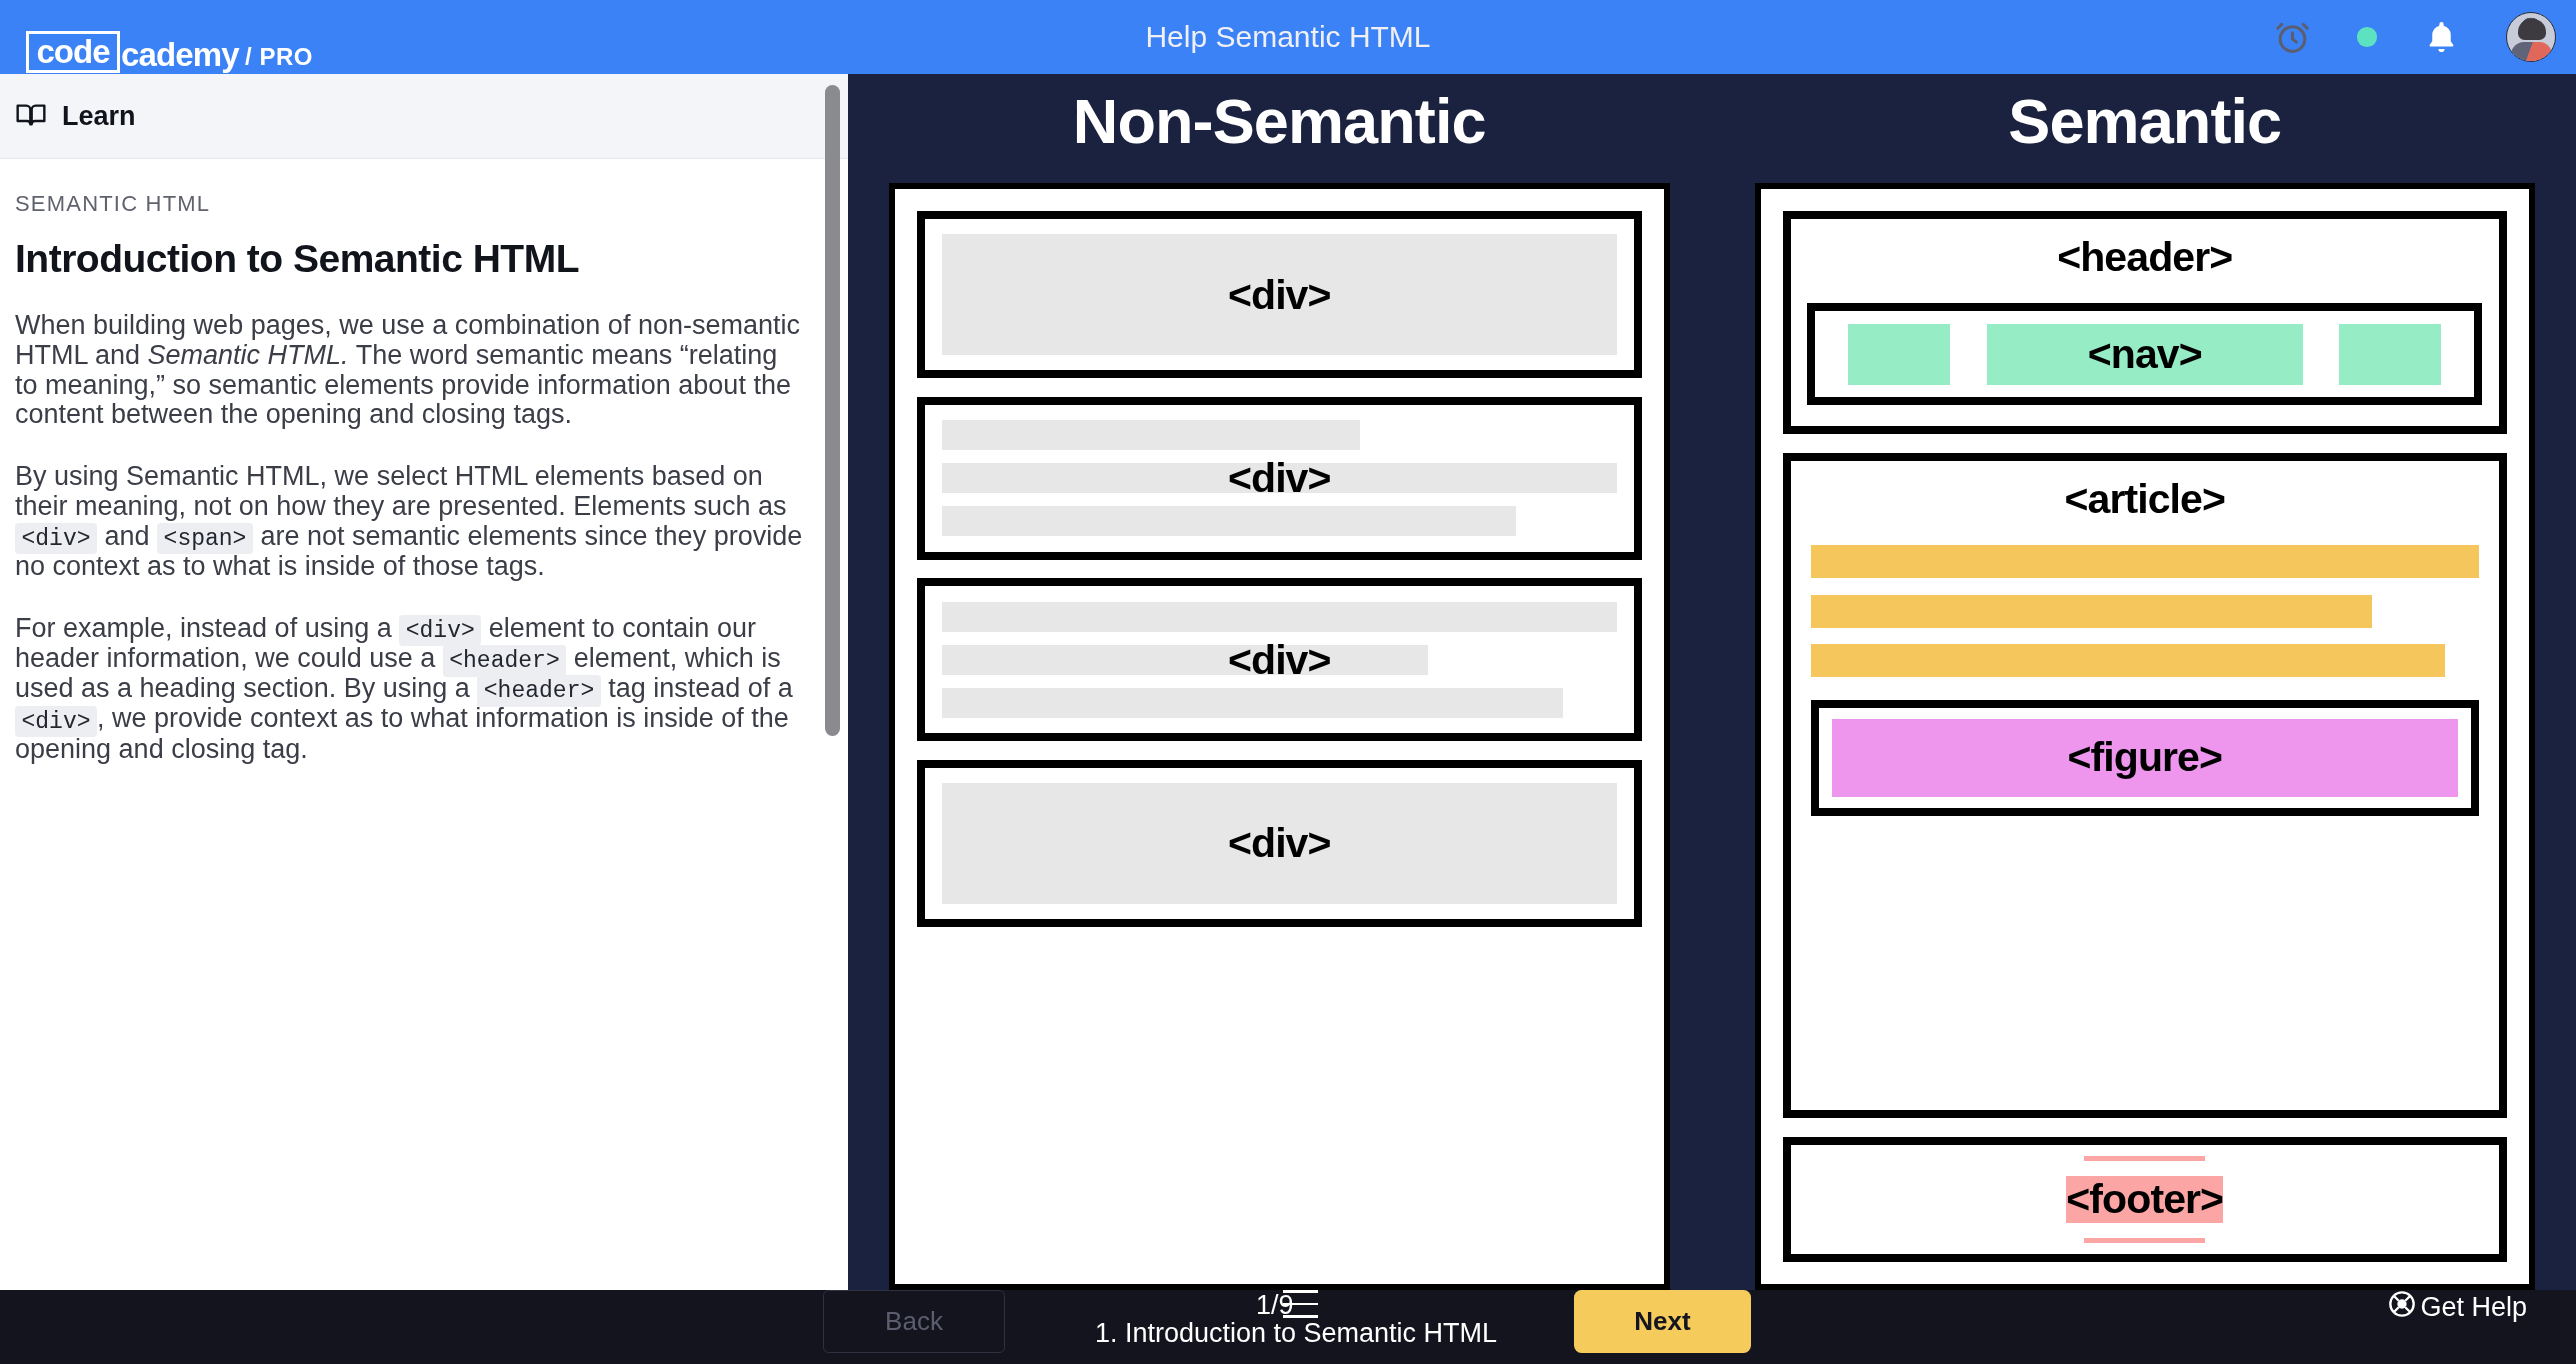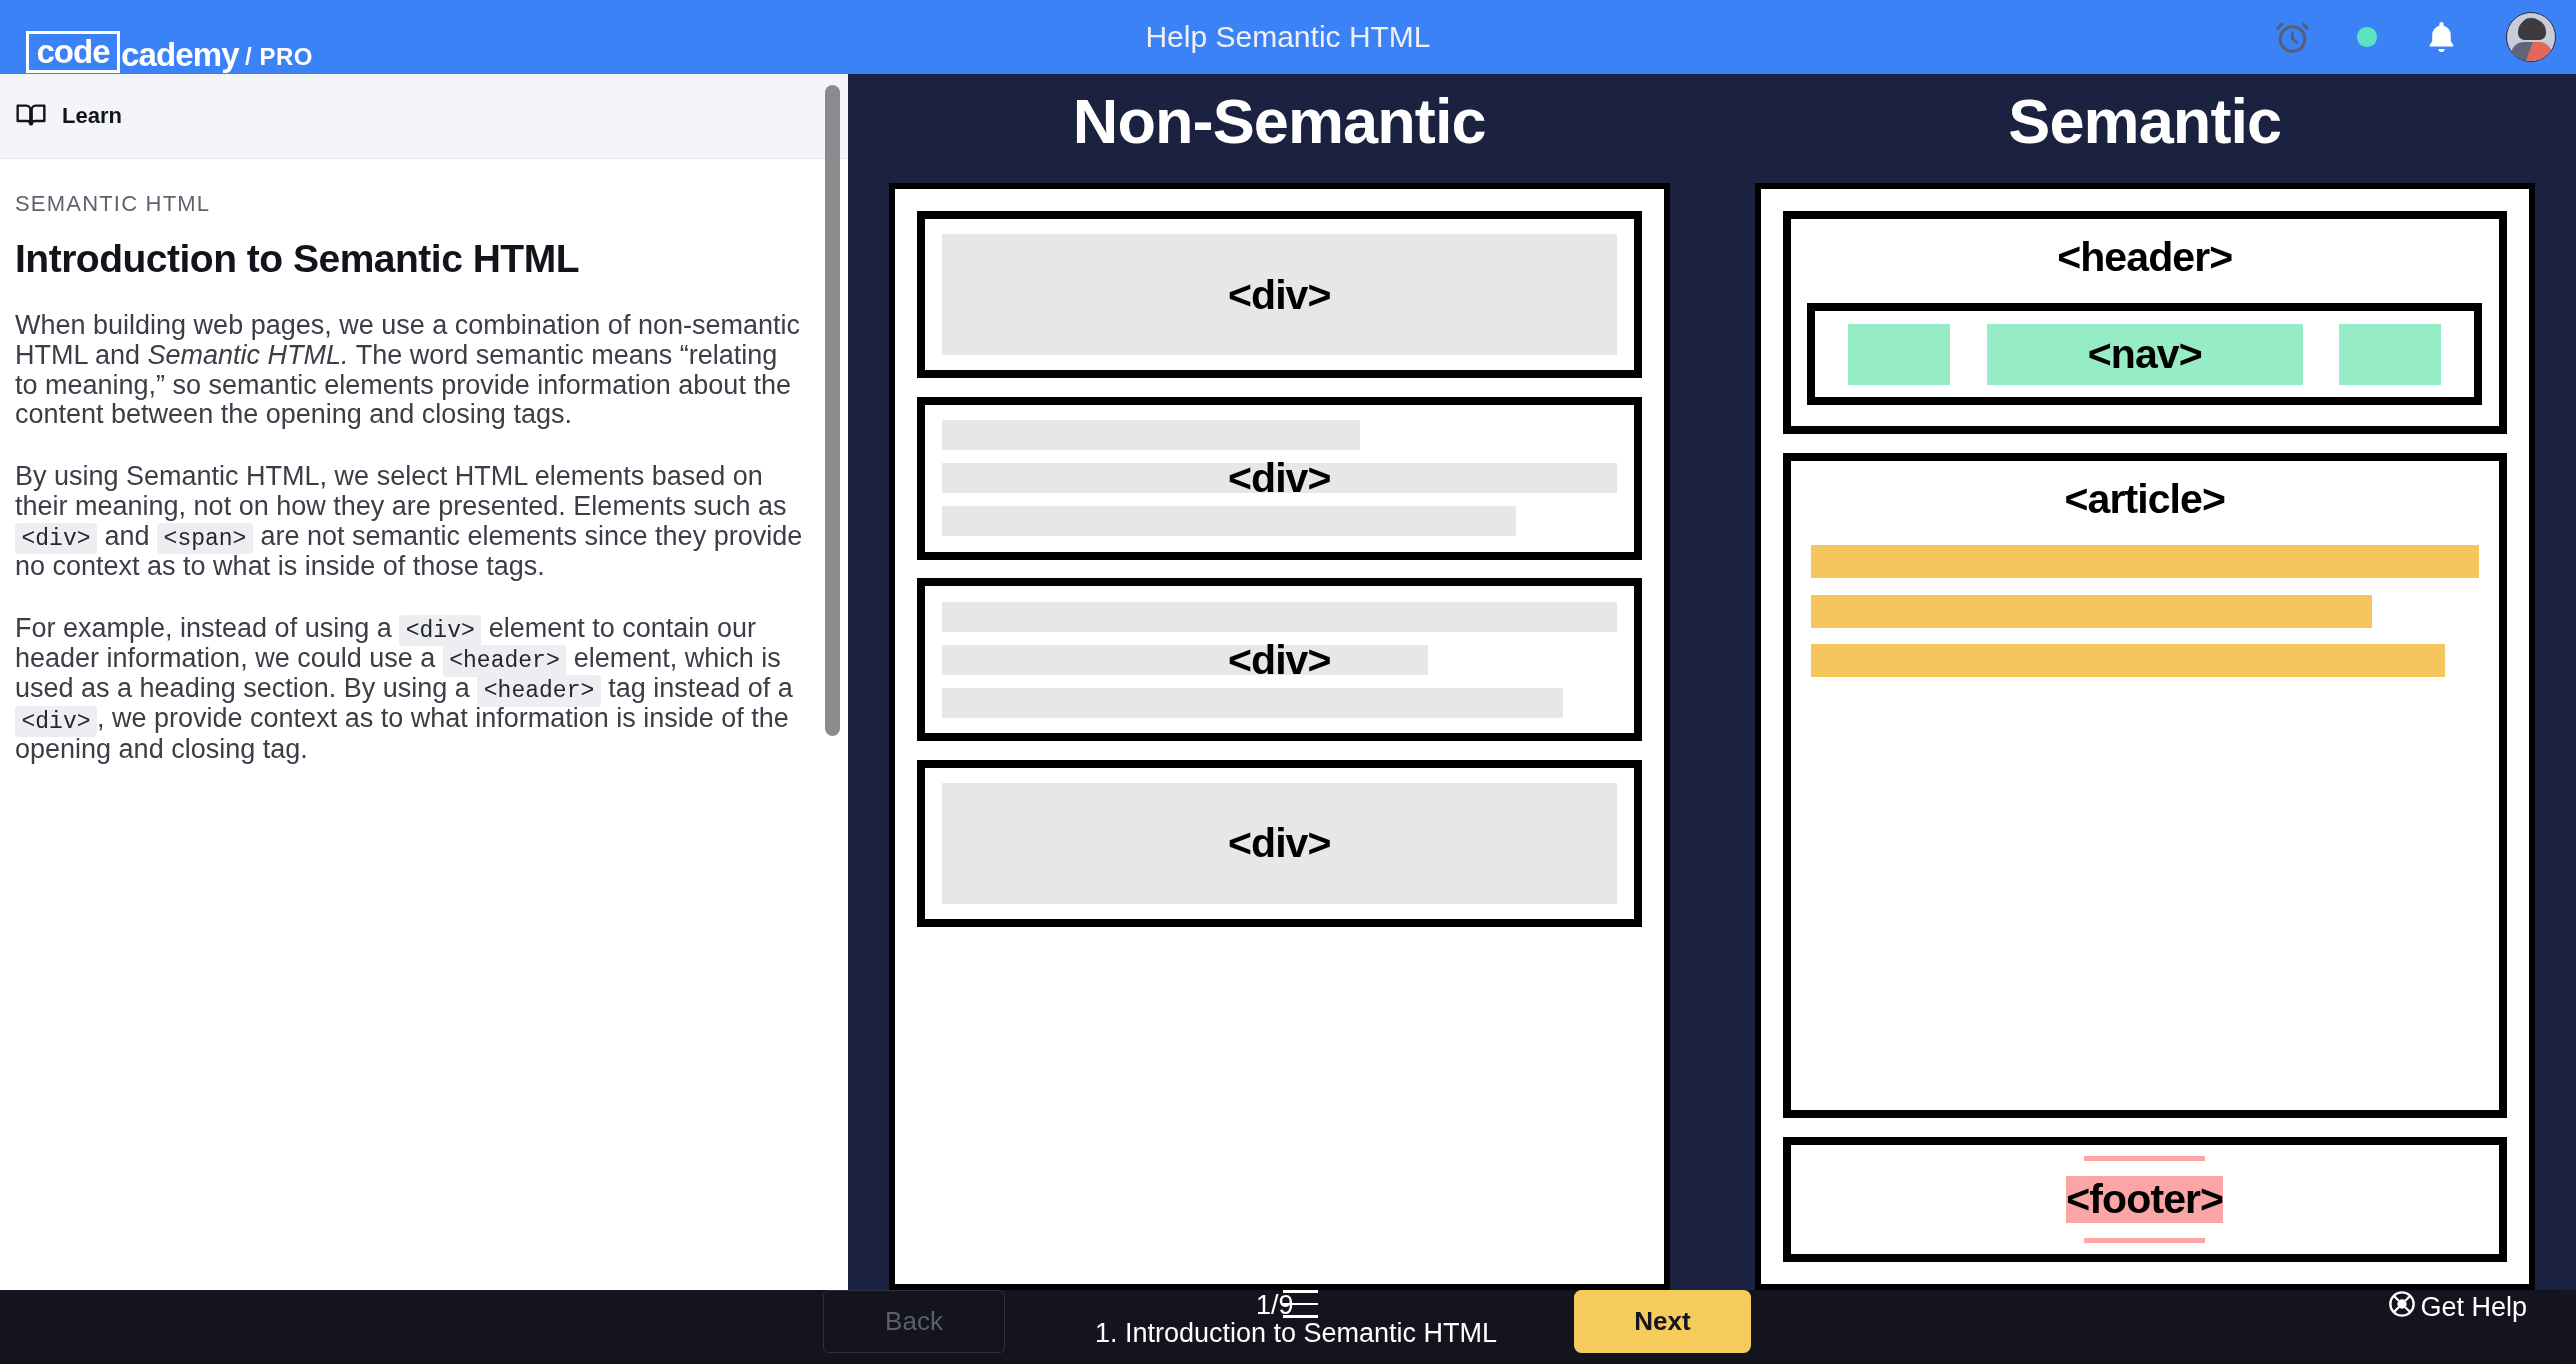--- a/index.html
+++ b/index.html
@@ -113,21 +113,21 @@
   }
   .learn-tab {
     height: 85px;
     background: #f4f5f9;
     border-bottom: 0.9px solid #e6e7ec;
     display: flex; align-items: center;
     padding-left: 15px;
     gap: 15px;
   }
   .learn-label {
-    font-size: 22px; font-weight: 700; color: #12141c;
+    font-size: 27px; font-weight: 700; color: #12141c;
   }
 
   .lesson-body {
     padding: 32px 41px 0 15px;
   }
   .eyebrow {
     font-size: 22px;
     letter-spacing: 1.2px;
     color: #60636e;
     margin-bottom: 20.4px;
@@ -464,20 +464,23 @@
               <div class="nav-chip big">&lt;nav&gt;</div>
               <div class="nav-chip small"></div>
             </div>
           </div>
 
           <div class="blk sem-article">
             <div class="tag-static">&lt;article&gt;</div>
             <div class="ybar" style="width:100%"></div>
             <div class="ybar" style="width:84%"></div>
             <div class="ybar" style="width:95%"></div>
+            <div class="figure-box">
+              <div class="figure-fill">&lt;figure&gt;</div>
+            </div>
           </div>
 
           <div class="blk sem-footer">
             <div class="fchip small"></div>
             <div class="fchip big">&lt;footer&gt;</div>
             <div class="fchip small"></div>
           </div>
 
         </div>
       </div>

